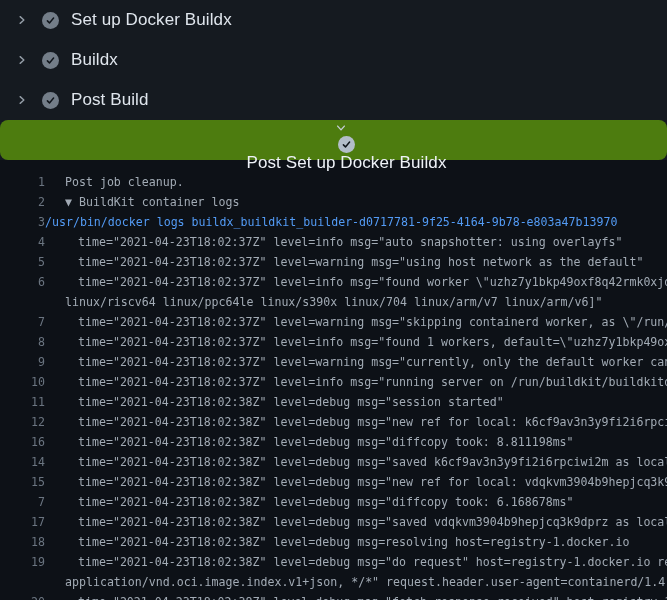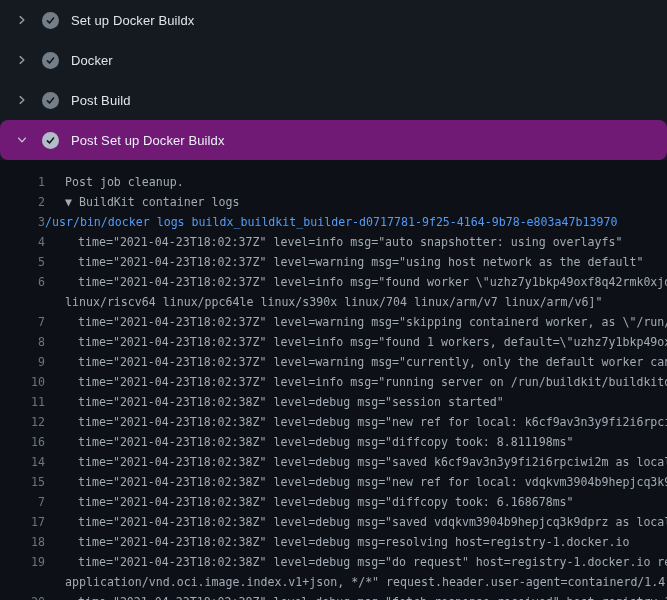--- a/index.html
+++ b/index.html
@@ -8,30 +8,30 @@
     background:#151a20;
     font-family:"Liberation Sans", sans-serif;
     -webkit-font-smoothing:antialiased;
   }
   .steps-list{height:160px;}
   .step-row{
     height:40px;display:flex;align-items:center;
     padding-left:14px;box-sizing:border-box;cursor:pointer;
     border-radius:8px;
   }
-  .step-row.expanded{background:#701a75;}
+  .step-row.expanded{background:#4d7c0f;flex-direction:column;}
   .chev{width:16px;height:16px;display:flex;align-items:center;justify-content:center;flex:0 0 16px;}
   .badge{
     width:17px;height:17px;border-radius:50%;
     margin-left:12px;flex:0 0 17px;
     background:#747e89;display:flex;align-items:center;justify-content:center;
   }
   .step-row.expanded .badge{background:#b3bdc9;}
   .step-label{
-    margin-left:12px;color:#dfe5ec;font-size:13px;font-weight:500;
+    margin-left:12px;color:#dfe5ec;font-size:17px;font-weight:500;
     letter-spacing:.1px;
   }
   .step-row.expanded .step-label{color:#eef2f7;}
 
   .log-area{
     height:440px;box-sizing:border-box;padding-top:12px;
     background:#0d1117;
     font-family:"DejaVu Sans Mono","Liberation Mono",monospace;
     font-size:11.6px;color:#a2abb5;overflow:hidden;
   }
@@ -70,21 +70,21 @@
       <svg width="12" height="12" viewBox="0 0 16 16">
           <path d="M5.5 3.5 L10.5 8 L5.5 12.5" fill="none" stroke="#959ea8" stroke-width="1.8" stroke-linecap="round" stroke-linejoin="round"></path>
         </svg>
     </span>
 
     <span class="badge">
       <svg width="11" height="11" viewBox="0 0 16 16">
           <path d="M3.5 8.5 L6.5 11.5 L12.5 4.5" fill="none" stroke="#10151b" stroke-width="2.2" stroke-linecap="round" stroke-linejoin="round"></path>
         </svg>
     </span>
-    <span class="step-label">Docker</span>
+    <span class="step-label">Buildx</span>
   </div>
 
   <div class="step-row">
     <span class="chev chev-right">
       <svg width="12" height="12" viewBox="0 0 16 16">
           <path d="M5.5 3.5 L10.5 8 L5.5 12.5" fill="none" stroke="#959ea8" stroke-width="1.8" stroke-linecap="round" stroke-linejoin="round"></path>
         </svg>
     </span>
 
     <span class="badge">

